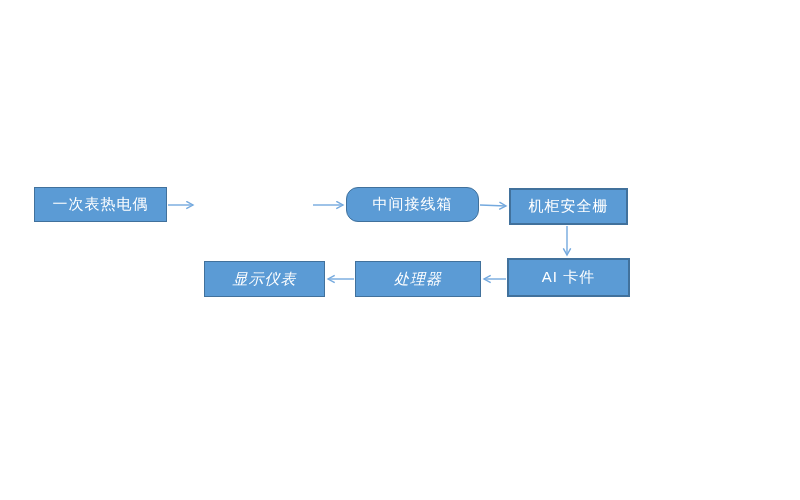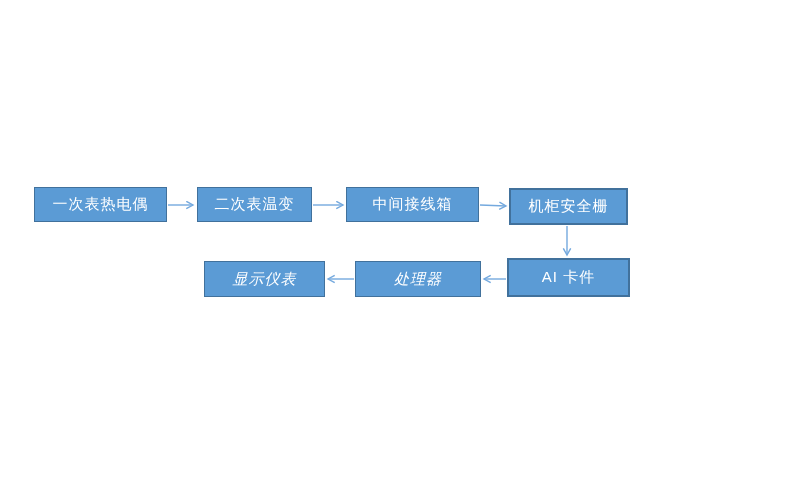--- a/index.html
+++ b/index.html
@@ -30,21 +30,21 @@
     border:1px solid var(--node-border);
     color:var(--text);
     font-size:15px;
     letter-spacing:1px;
     box-sizing:border-box;
     white-space:nowrap;
   }
   .node.thick{border-width:2px;}
   #node-0{left:34px;  top:187px; width:133px; height:35px;}
   #node-1{left:197px; top:187px; width:115px; height:35px;}
-  #node-2{left:346px; top:187px; width:133px; height:35px;}
+  #node-2{left:346px; top:187px; width:133px; height:35px;border-radius:12px;}
   #node-3{left:509px; top:188px; width:119px; height:37px;}
   #node-4{left:507px; top:258px; width:123px; height:39px;}
   #node-5{left:355px; top:261px; width:126px; height:36px;font-style:italic;}
   #node-6{left:204px; top:261px; width:121px; height:36px;font-style:italic;}
   .arrows{
     position:absolute;
     left:0; top:0;
     width:800px; height:500px;
     pointer-events:none;
   }
@@ -74,23 +74,20 @@
     <line class="arrow-line" x1="313" y1="205" x2="343" y2="205" marker-end="url(#vhead)"></line>
     <line class="arrow-line" x1="480" y1="205" x2="506" y2="206" marker-end="url(#vhead)"></line>
     <line class="arrow-line" x1="567" y1="226" x2="567" y2="255" marker-end="url(#vhead)"></line>
     <line class="arrow-line" x1="506" y1="279" x2="484" y2="279" marker-end="url(#vhead)"></line>
     <line class="arrow-line" x1="354" y1="279" x2="328" y2="279" marker-end="url(#vhead)"></line>
   </svg>
 
   <div class="node" id="node-0">
     <span>一次表热电偶</span>
   </div>
-  <div class="node" id="node-1">
-    <span>二次表温变</span>
-  </div>
   <div class="node" id="node-2">
     <span>中间接线箱</span>
   </div>
   <div class="node thick" id="node-3">
     <span>机柜安全栅</span>
   </div>
   <div class="node thick" id="node-4">
     <span>AI 卡件</span>
   </div>
   <div class="node" id="node-5">

